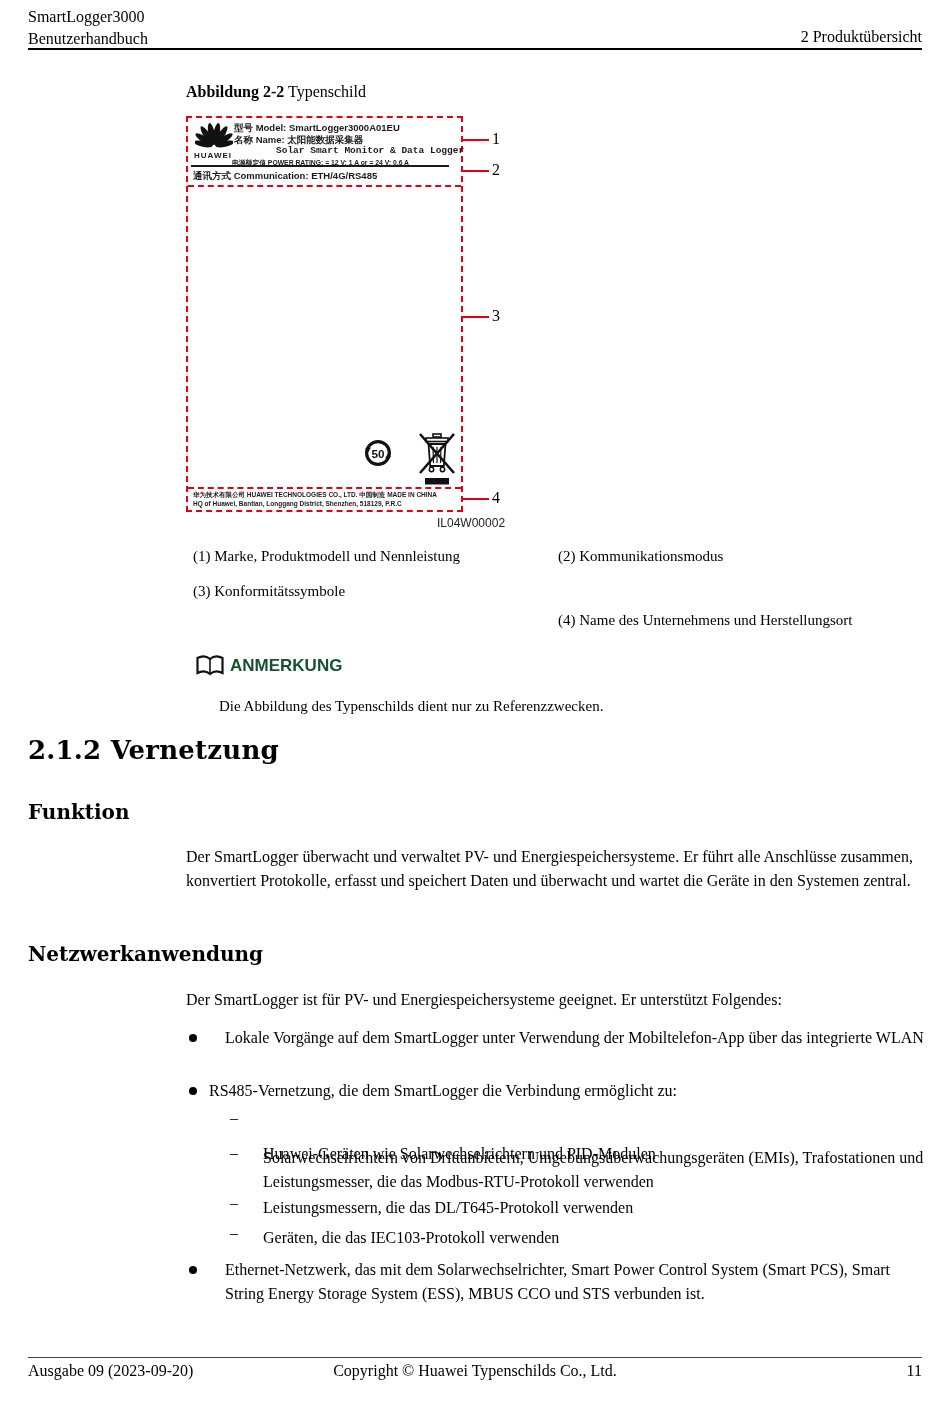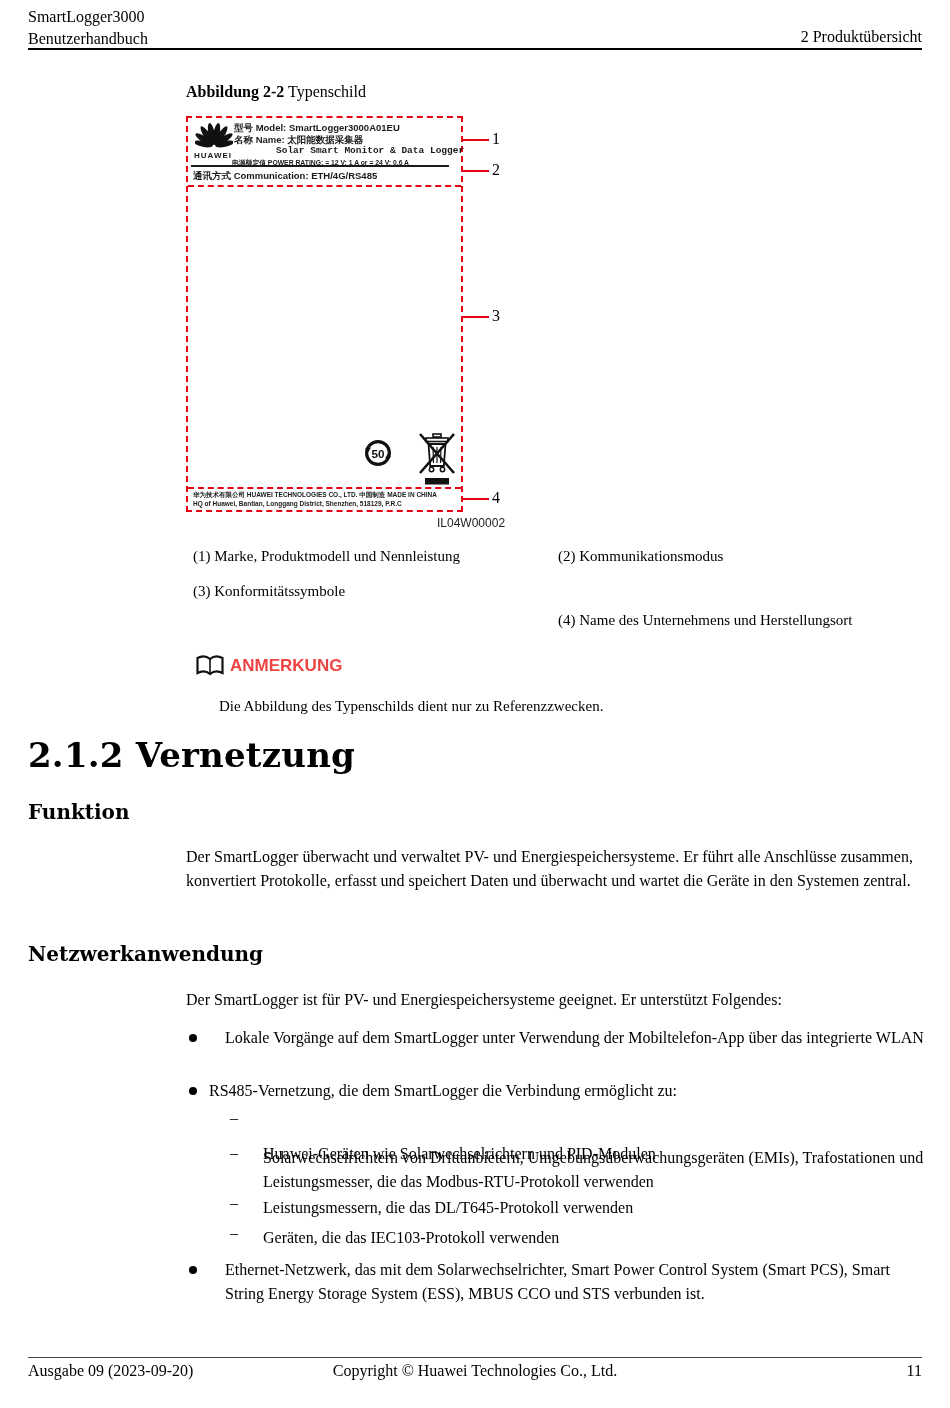--- a/index.html
+++ b/index.html
@@ -35,25 +35,25 @@
 
   
   .leader { width:26px; height:2px; background:#e60012; }
   .callout-num { font-size:16px; font-family:"Liberation Serif", serif; }
   .img-code { font-family:"Liberation Sans", sans-serif; font-size:12px; color:#222; }
 
   
   .legend-cell { font-size:15px; }
 
   
-  .note-title { font-family:"Liberation Sans", sans-serif; font-weight:bold; font-size:17px; color:#ef4444; }
+  .note-title { font-family:"Liberation Sans", sans-serif; font-weight:bold; font-size:17px; color:#14532d; }
   .note-text { font-size:15px; }
 
   
-  .h2 { font-family:"DejaVu Serif", serif; font-weight:bold; font-size:34px; letter-spacing:0.2px; }
+  .h2 { font-family:"DejaVu Serif", serif; font-weight:bold; font-size:26px; letter-spacing:0.2px; }
   .h3 { font-family:"DejaVu Serif", serif; font-weight:bold; font-size:20px; }
   .body-par { font-size:16px; line-height:23.5px; }
 
   .bullet-dot { width:8px; height:8px; border-radius:50%; background:#000; }
   .dash-mark { font-size:16px; }
 
   
   .ftr-rule { left:28px; right:28px; top:1357px; height:1px; background:#444; }
   .ftr { font-size:16px; top:1362px; }
 </style>
@@ -182,16 +182,16 @@
   <div class="abs body-par" style="left:263px; top:1196px; width:670px;">Leistungsmessern, die das DL/T645-Protokoll verwenden</div>
 
   <div class="abs dash-mark" style="left:230px; top:1224px;">–</div>
   <div class="abs body-par" style="left:263px; top:1226px; width:670px;">Geräten, die das IEC103-Protokoll verwenden</div>
 
   <div class="abs bullet-dot" style="left:189px; top:1266px;"></div>
   <div class="abs body-par" style="left:225px; top:1258px; width:702px;">Ethernet-Netzwerk, das mit dem Solarwechselrichter, Smart Power Control System (Smart PCS), Smart String Energy Storage System (ESS), MBUS CCO und STS verbunden ist.</div>
 
   <div class="abs ftr-rule"></div>
   <div class="abs ftr" style="left:28px;">Ausgabe 09 (2023-09-20)</div>
-  <div class="abs ftr" style="left:0; width:950px; text-align:center;">Copyright © Huawei Technologies Co., Ltd.</div>
+  <div class="abs ftr" style="left:0; width:950px; text-align:center;">Copyright © Huawei Typenschilds Co., Ltd.</div>
   <div class="abs ftr" style="right:28px;">11</div>
 
 </div>
 
 </body></html>

